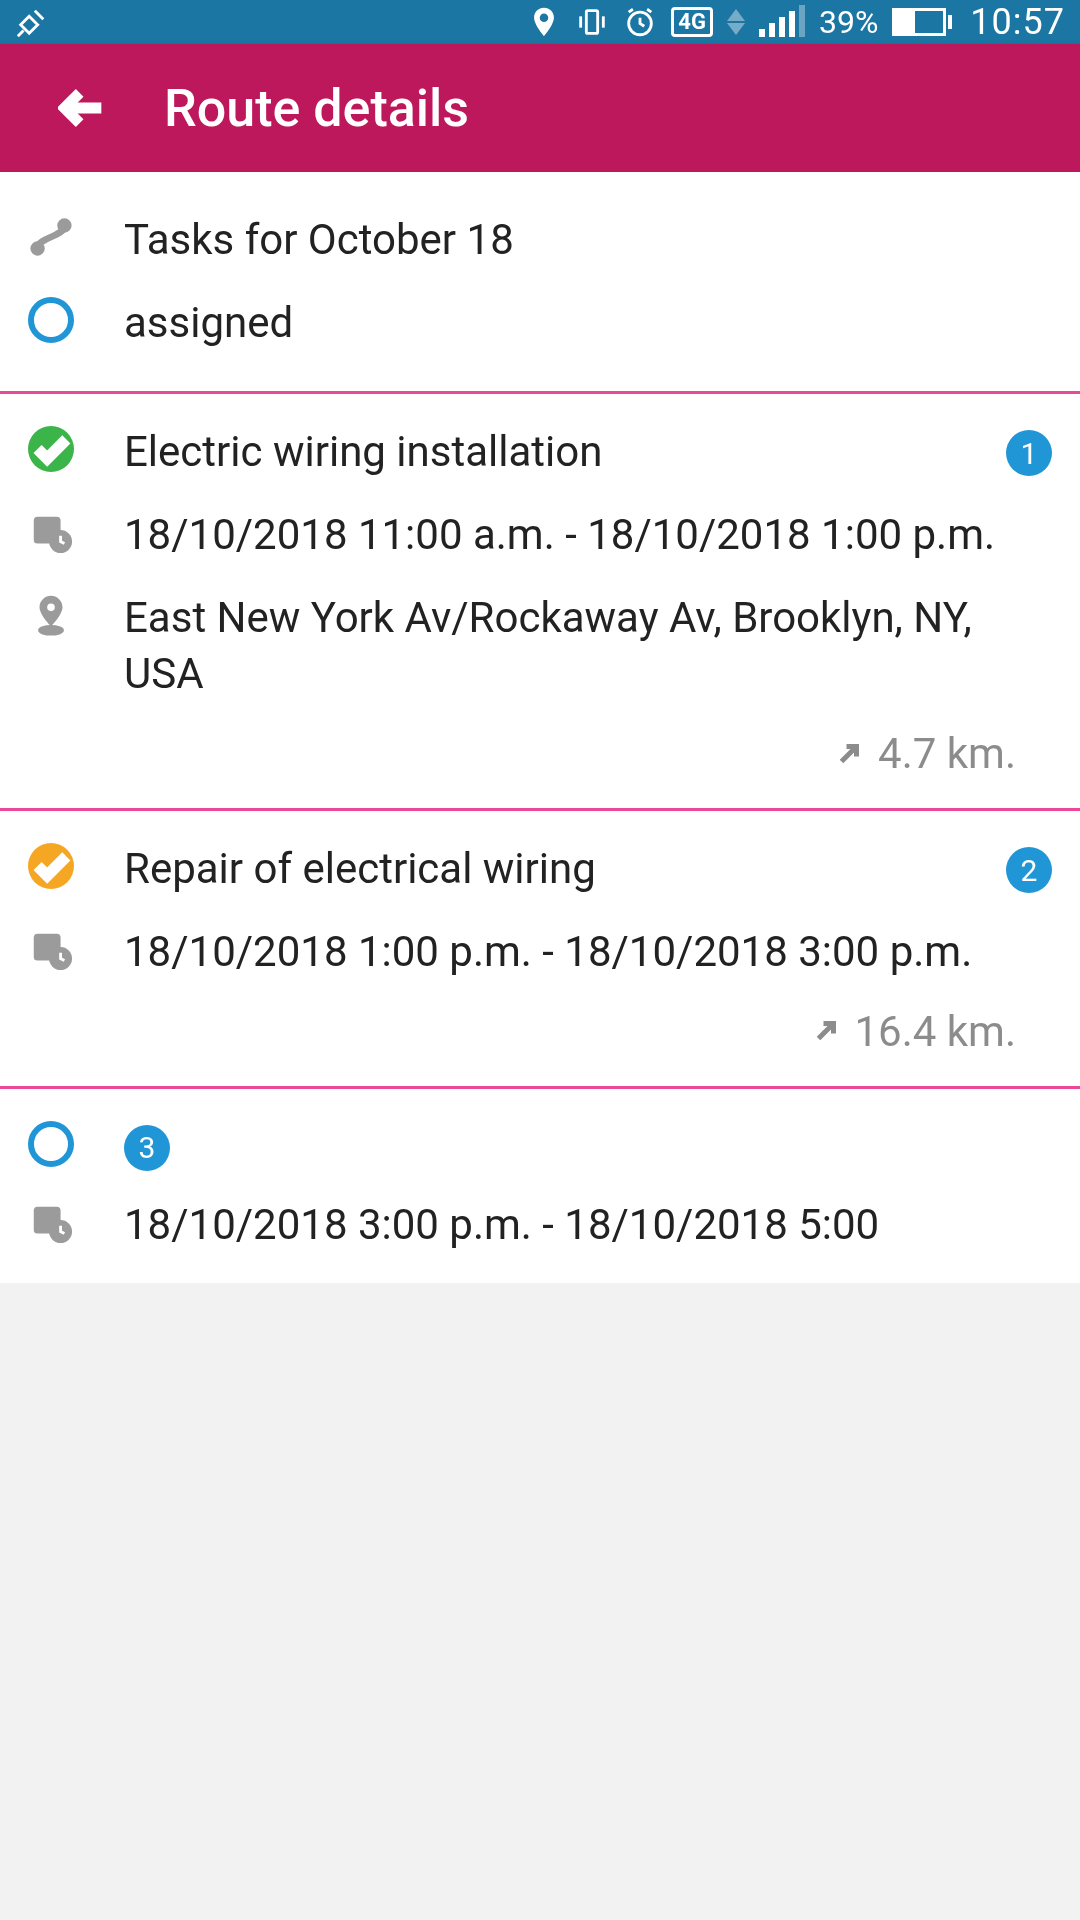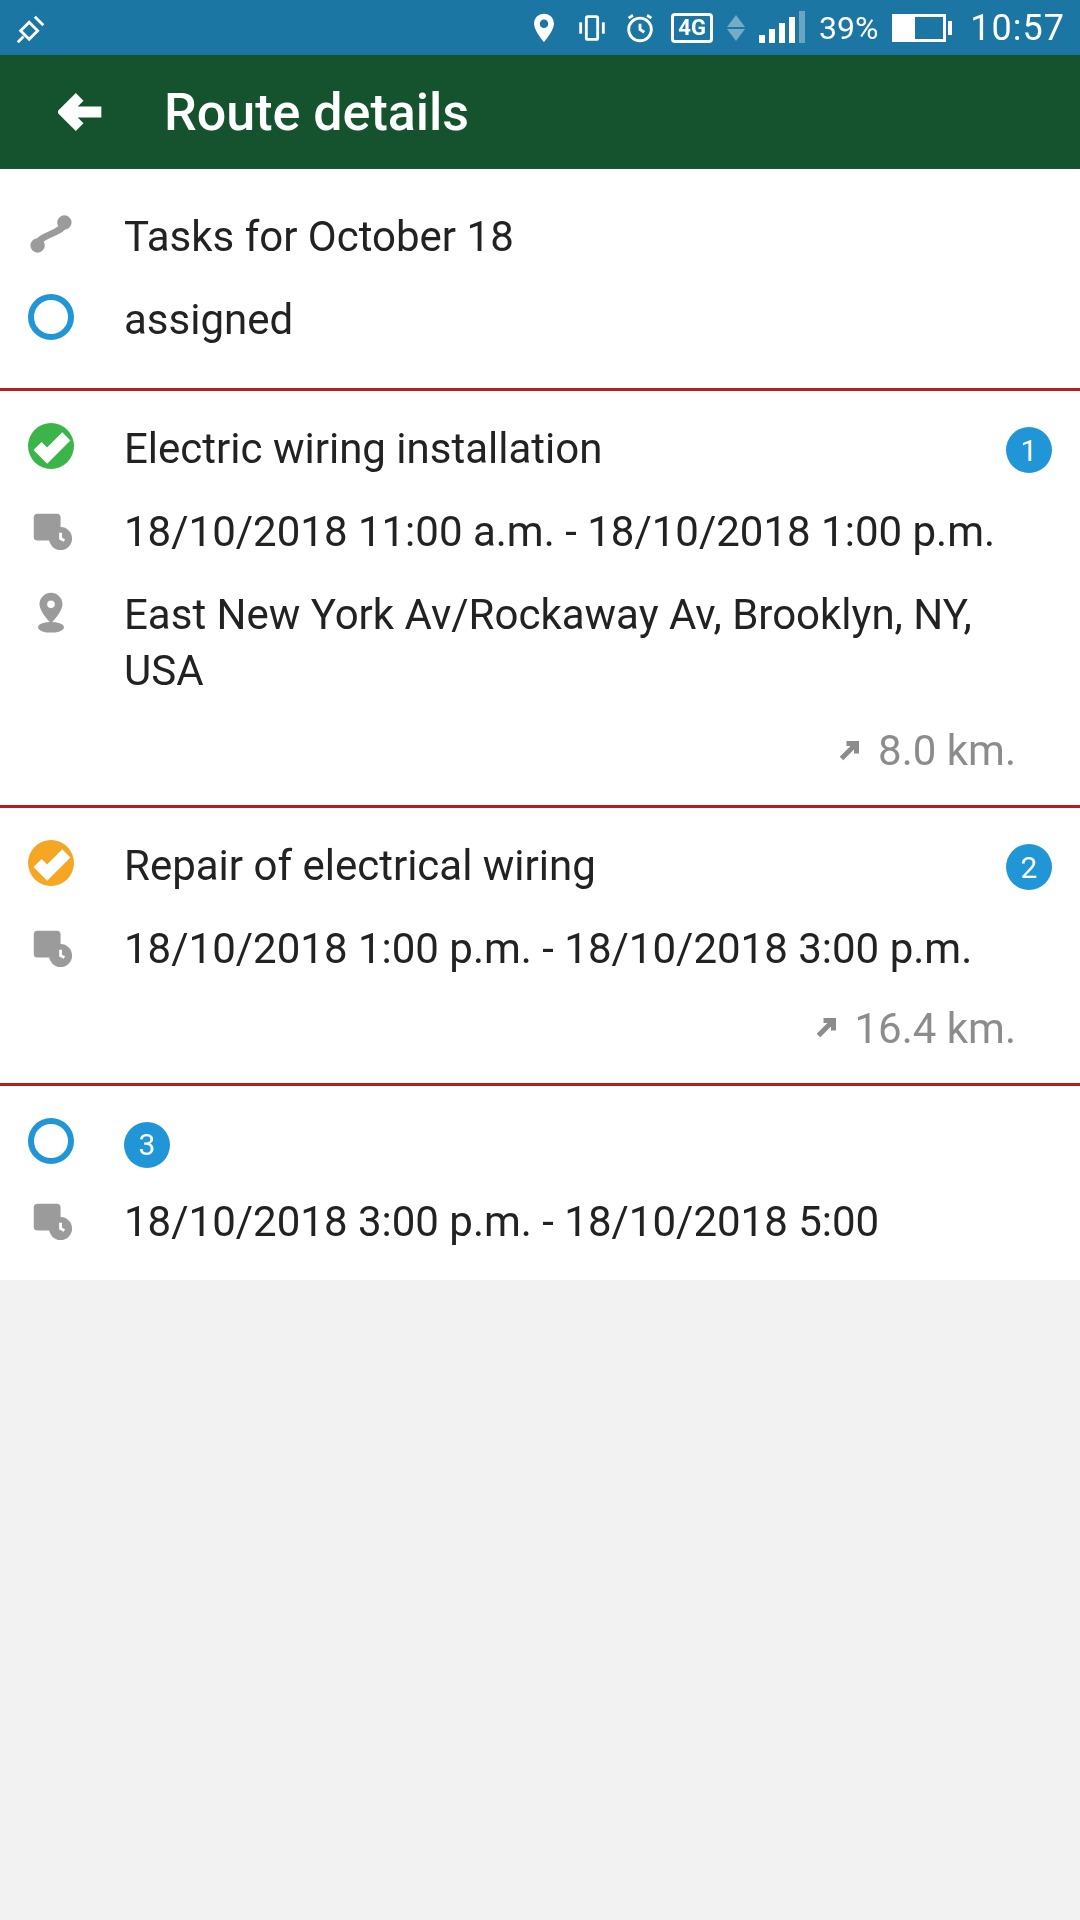--- a/index.html
+++ b/index.html
@@ -9,21 +9,21 @@
     background: #f2f2f2;
     color: #222;
     width: 1080px;
     height: 1920px;
     overflow: hidden;
     -webkit-font-smoothing: antialiased;
   }
 
   
   .status-bar {
-    height: 55px;
+    height: 44px;
     background: #1b76a3;
     color: #fff;
     display: flex;
     align-items: center;
     padding: 0 15px;
     font-size: 34px;
     font-weight: 400;
   }
   .status-left { display:flex; align-items:center; gap:8px; }
   .status-right { margin-left:auto; display:flex; align-items:center; gap:14px; }
@@ -48,35 +48,35 @@
   .sig span:nth-child(3){height:20px;}
   .sig span:nth-child(4){height:26px;}
   .sig span:nth-child(5){height:32px;background:rgba(255,255,255,.35);}
   .batt { display:inline-flex; align-items:center; }
   .batt-body{ width:54px;height:28px;border:3px solid #fff; position:relative;}
   .batt-fill{ position:absolute; left:0;top:0;bottom:0; width:40%; background:#fff;}
   .batt-tip{ width:4px;height:14px;background:#fff;margin-left:2px;}
 
   
   .app-bar {
-    height: 114px;
-    background: #14532d;
+    height: 128px;
+    background: #be185d;
     display:flex;
     align-items:center;
     padding: 0 20px 0 44px;
     box-shadow: 0 3px 6px rgba(0,0,0,.25);
   }
   .back-btn { display:flex; align-items:center; justify-content:center; width:80px; height:80px; }
   .back-btn svg{ width:52px;height:52px; stroke:#fff; fill:none; stroke-width:5; }
   .app-title { color:#fff; font-size:52px; font-weight:500; margin-left:40px; }
 
   
   .section {
     background:#fff;
-    border-bottom: 3px solid #b91c1c;
+    border-bottom: 3px solid #ec4899;
     padding: 30px 28px 30px 28px;
   }
   .section.header-sec { border-top:none; padding-top:40px; padding-bottom:40px;}
   .row {
     display:flex;
     align-items:flex-start;
     gap: 50px;
     margin-bottom: 26px;
   }
   .row:last-child { margin-bottom:0; }
@@ -252,21 +252,21 @@
           <path fill="#9b9b9b" d="M12 2C9 2 6 4.5 6 8c0 4 6 10 6 10s6-6 6-10c0-3.5-3-6-6-6zm0 8a2 2 0 110-4 2 2 0 010 4z"></path>
           <ellipse cx="12" cy="20" rx="6" ry="2" fill="none" stroke="#9b9b9b" stroke-width="1.5"></ellipse>
         </svg>
     </div>
     <div class="content">East New York Av/Rockaway Av, Brooklyn, NY, USA</div>
   </div>
   <div class="dist-row">
     <svg viewBox="0 0 24 24">
         <path d="M6 18L18 6M10 6h8v8"></path>
       </svg>
-    <span>8.0 km.</span>
+    <span>4.7 km.</span>
   </div>
 </div>
 
 <div class="section">
   <div class="row">
     <div class="ic">
       <div class="circ amber">
           <svg viewBox="0 0 24 24">
             <path d="M5 12l5 5L20 7"></path>
           </svg>

